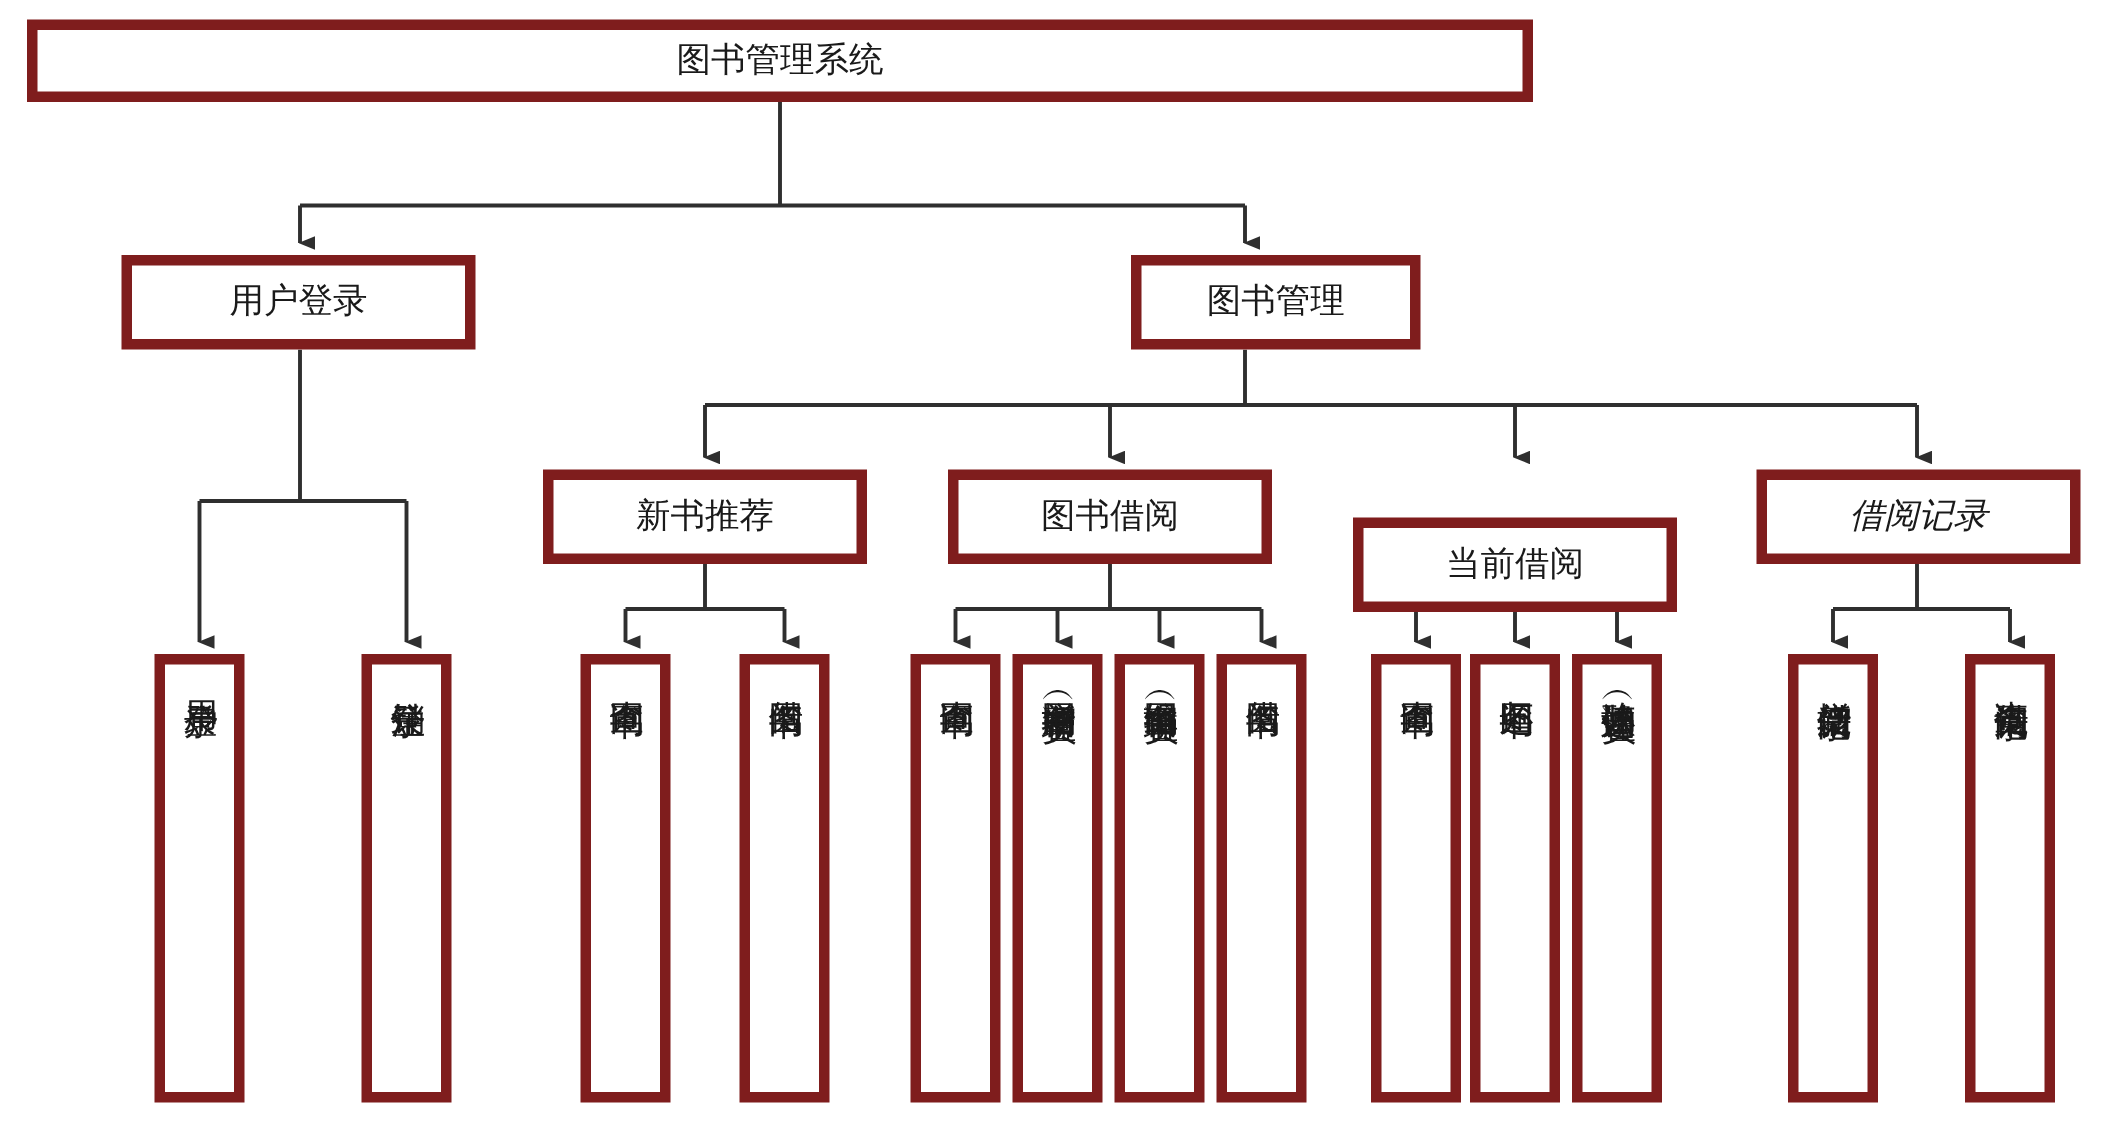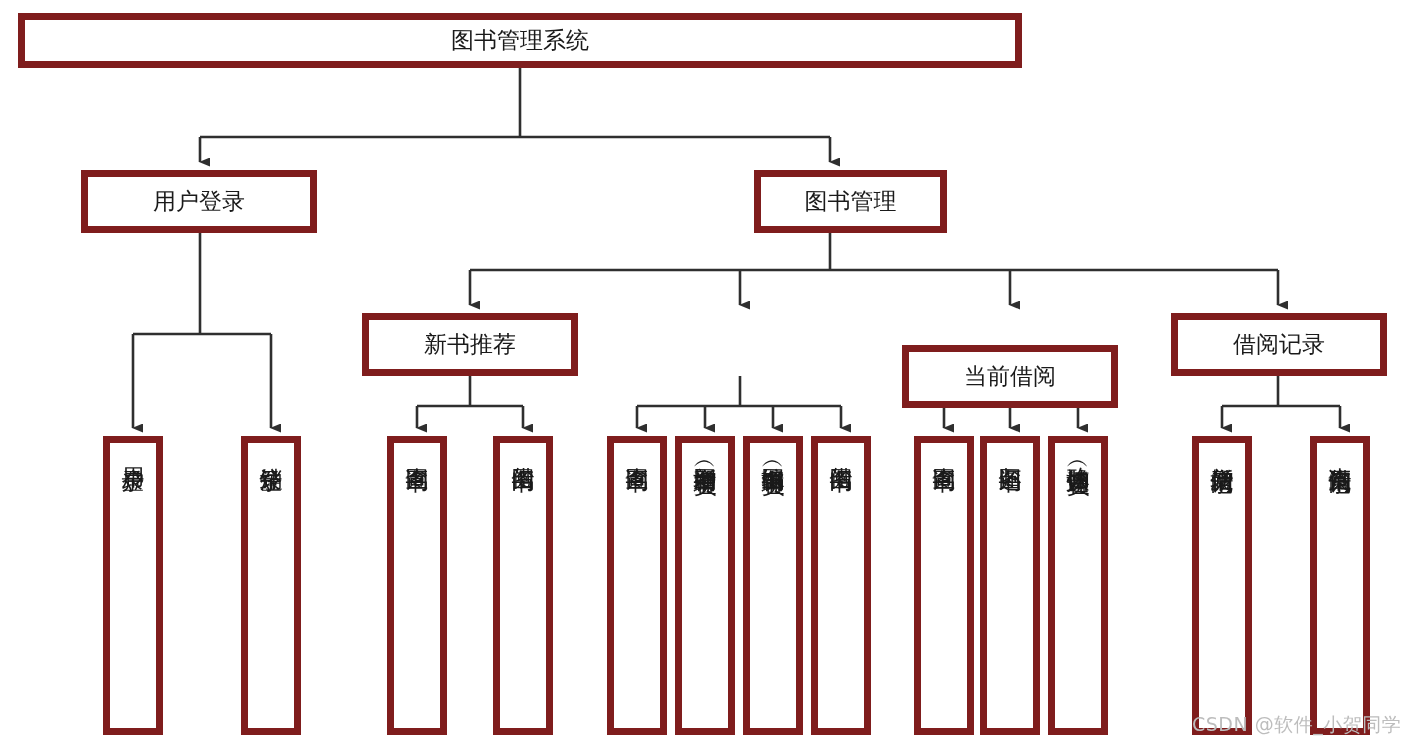--- a/index.html
+++ b/index.html
@@ -133,24 +133,27 @@
   <div class="node horizontal" style="left:81px; top:170px; width:236px; height:63px;">
     <span class="node-label">用户登录</span>
   </div>
   <div class="node horizontal" style="left:712px; top:170px; width:193px; height:63px;margin-left:42px;">
     <span class="node-label">图书管理</span>
   </div>
 
   <div class="node horizontal" style="left:362px; top:313px; width:216px; height:63px;justify-content:center;">
     <span class="node-label">新书推荐</span>
   </div>
+  <div class="node horizontal" style="left:632px; top:313px; width:216px; height:63px;">
+    <span class="node-label">图书借阅</span>
+  </div>
   <div class="node horizontal" style="left:902px; top:313px; width:216px; height:63px;margin-top:32px;">
     <span class="node-label">当前借阅</span>
   </div>
-  <div class="node horizontal" style="left:1171px; top:313px; width:216px; height:63px;">
+  <div class="node horizontal" style="left:1171px; top:313px; width:216px; height:63px;font-style:italic;">
     <span class="node-label">借阅记录</span>
   </div>
 
   <div class="node vertical" style="left:103px; top:436px; width:60px; height:299px;">
     <span class="node-label">用户登录</span>
   </div>
   <div class="node vertical" style="left:241px; top:436px; width:60px; height:299px;">
     <span class="node-label">注销登录</span>
   </div>
 
@@ -184,15 +187,14 @@
     <span class="node-label">确认归还（管理员）</span>
   </div>
 
   <div class="node vertical" style="left:1192px; top:436px; width:60px; height:299px;">
     <span class="node-label">新增借阅记录</span>
   </div>
   <div class="node vertical" style="left:1310px; top:436px; width:60px; height:299px;">
     <span class="node-label">查询借阅记录</span>
   </div>
 
-  <div class="watermark" style="left:1192px; top:712px;">CSDN @软件_小贺同学</div>
 
 </div>
 
 </body></html>

